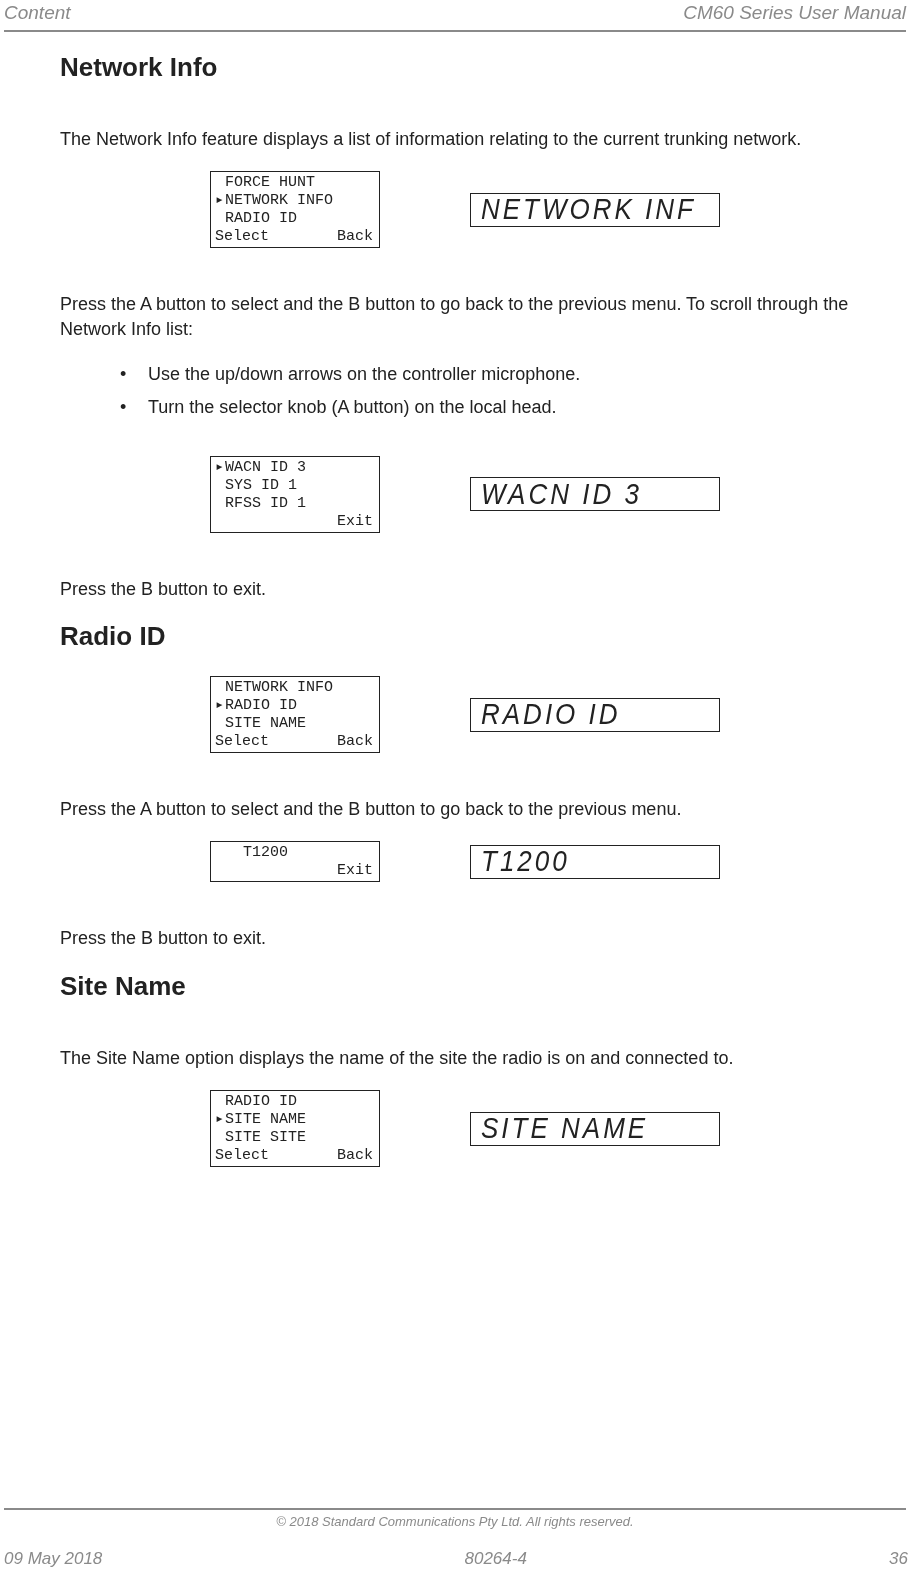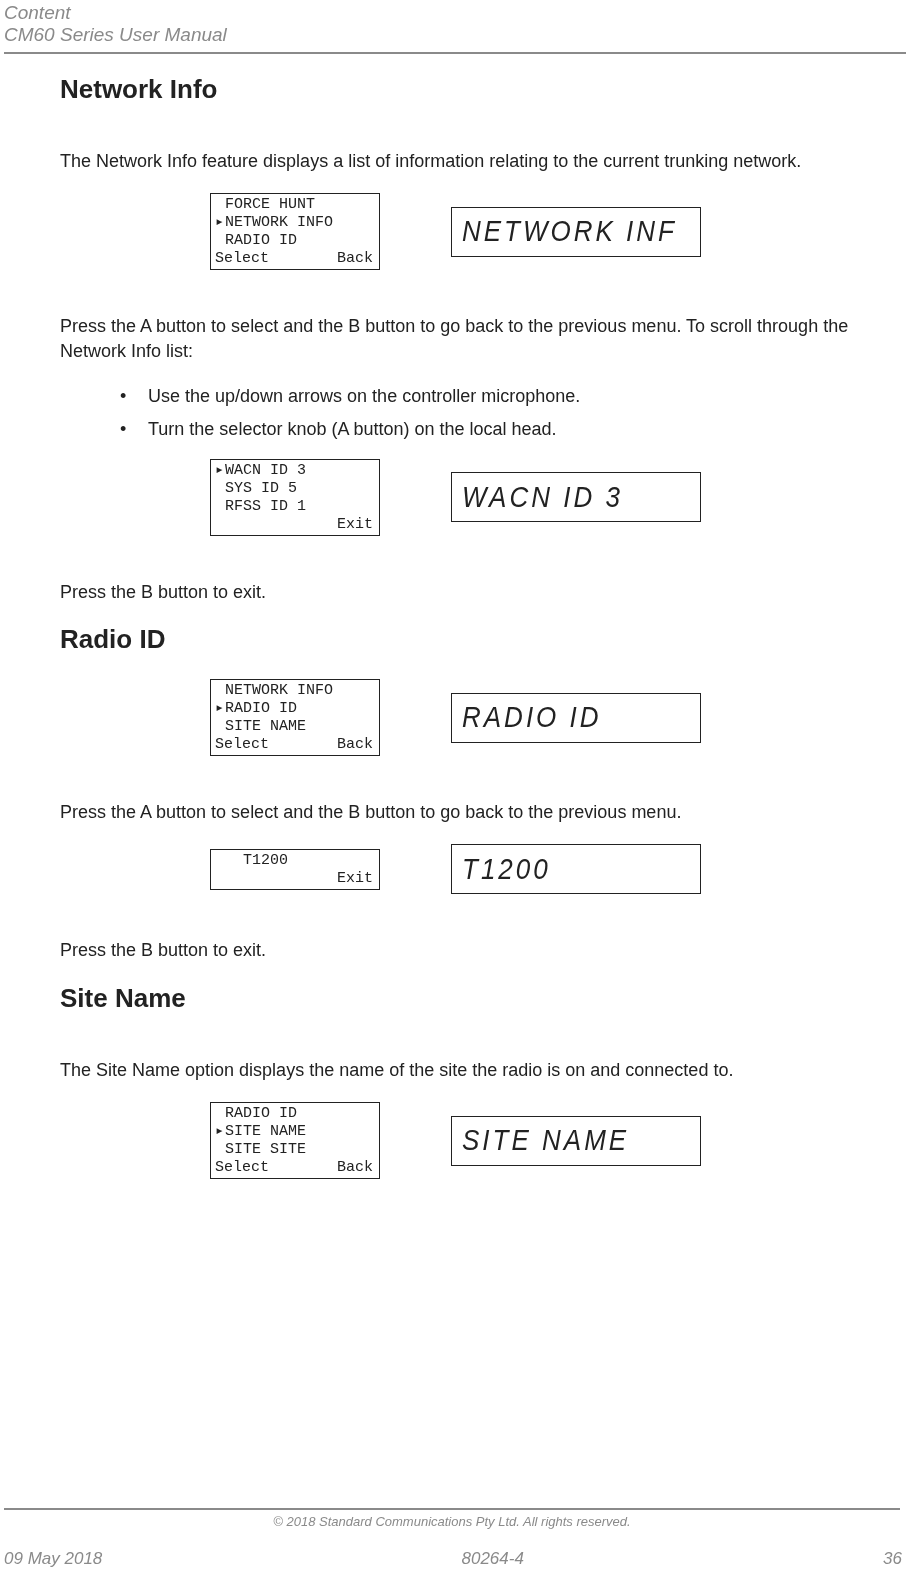--- a/index.html
+++ b/index.html
@@ -1,34 +1,34 @@
 <!DOCTYPE html>
 <html><head>
 <meta charset="utf-8">
 <style>
   * { box-sizing: border-box; margin: 0; padding: 0; }
   html, body { width: 910px; background: #fff; font-family: "Segoe UI", "Helvetica Neue", Arial, sans-serif; color: #222; }
   .page { width: 910px; min-height: 1573px; position: relative; padding: 0 0 60px 0; }
-  .header-row { display: flex; justify-content: space-between; padding: 2px 4px 6px 4px; font-style: italic; color: #8a8a8a; font-size: 19px; flex-direction: column; }
+  .header-row { display: flex; justify-content: space-between; padding: 2px 4px 6px 4px; font-style: italic; color: #8a8a8a; font-size: 19px; }
   .rule { height: 0; border-top: 2px solid #8a8a8a; margin: 0 4px; }
   .content { padding: 20px 50px 0 60px; }
   h2.sec { font-size: 26px; font-weight: 700; color: #222; margin-bottom: 24px; }
   p.body { font-size: 18px; line-height: 1.35; color: #222; margin-bottom: 20px; margin-top: 44px; }
-  ul.bullets { list-style: none; padding-left: 60px; margin-bottom: 16px; }
+  ul.bullets { list-style: none; padding-left: 60px; margin-bottom: 35px; }
   ul.bullets li { font-size: 18px; line-height: 1.5; position: relative; padding-left: 28px; margin-bottom: 6px; }
   ul.bullets li::before { content: "•"; position: absolute; left: 0; top: 0; font-size: 18px; }
-  .display-row { display: flex; align-items: center; gap: 71px; padding-left: 150px; margin-bottom: 24px; }
+  .display-row { display: flex; align-items: center; gap: 90px; padding-left: 150px; margin-bottom: 24px; }
   .lcd-menu { width: 170px; border: 1.5px solid #222; font-family: "Courier New", monospace; font-size: 15px; line-height: 18px; padding: 2px 0 1px 0; }
   .lcd-menu .line { display: flex; padding: 0 6px 0 4px; white-space: pre; }
   .lcd-menu .marker { width: 10px; flex: 0 0 10px; }
   .lcd-menu .txt { flex: 1; }
   .lcd-menu .soft { display: flex; justify-content: space-between; padding: 0 6px 0 4px; text-align: right; }
-  .seg-box { width: 250px; height: 50px; border: 1.5px solid #222; display: flex; align-items: center; padding-left: 10px; }
+  .seg-box { width: 250px; height: 34px; border: 1.5px solid #222; display: flex; align-items: center; padding-left: 10px; }
   .seg-text { font-family: "Arial Narrow", Arial, sans-serif; font-size: 26px; letter-spacing: 3px; font-style: italic; font-weight: 500; transform: scaleY(1.15); -webkit-font-smoothing: none; text-transform: uppercase; }
-  .footer-area { position: absolute; bottom: 0; left: 0; right: 6px; }
+  .footer-area { position: absolute; bottom: 0; left: 0; right: 0; }
   .footer-rule { border-top: 2px solid #8a8a8a; margin: 0 4px; }
   .copyright { text-align: center; font-style: italic; color: #8a8a8a; font-size: 13px; padding: 4px 0 18px 0; }
   .footer-row { display: flex; justify-content: space-between; padding: 2px 2px 4px 4px; font-style: italic; color: #8a8a8a; font-size: 17px; }
 </style>
 </head>
 <body>
 
 <div class="page">
 
   <div class="header-row">
@@ -59,21 +59,21 @@
 
     <p class="body">Press the A button to select and the B button to go back to the previous menu. To scroll through the Network Info list:</p>
     <ul class="bullets">
       <li>Use the up/down arrows on the controller microphone.</li>
       <li>Turn the selector knob (A button) on the local head.</li>
     </ul>
 
     <div class="display-row">
       <div class="lcd-menu">
         <div class="line"><span class="marker">▸</span><span class="txt">WACN ID 3</span></div>
-        <div class="line"><span class="marker"></span><span class="txt">SYS ID 5</span></div>
+        <div class="line"><span class="marker"></span><span class="txt">SYS ID 1</span></div>
         <div class="line"><span class="marker"></span><span class="txt">RFSS ID 1</span></div>
         <div class="soft">
             <span></span>
             <span>Exit</span>
           </div>
       </div>
       <div class="seg-box">
         <span class="seg-text">WACN ID 3</span>
       </div>
     </div>

